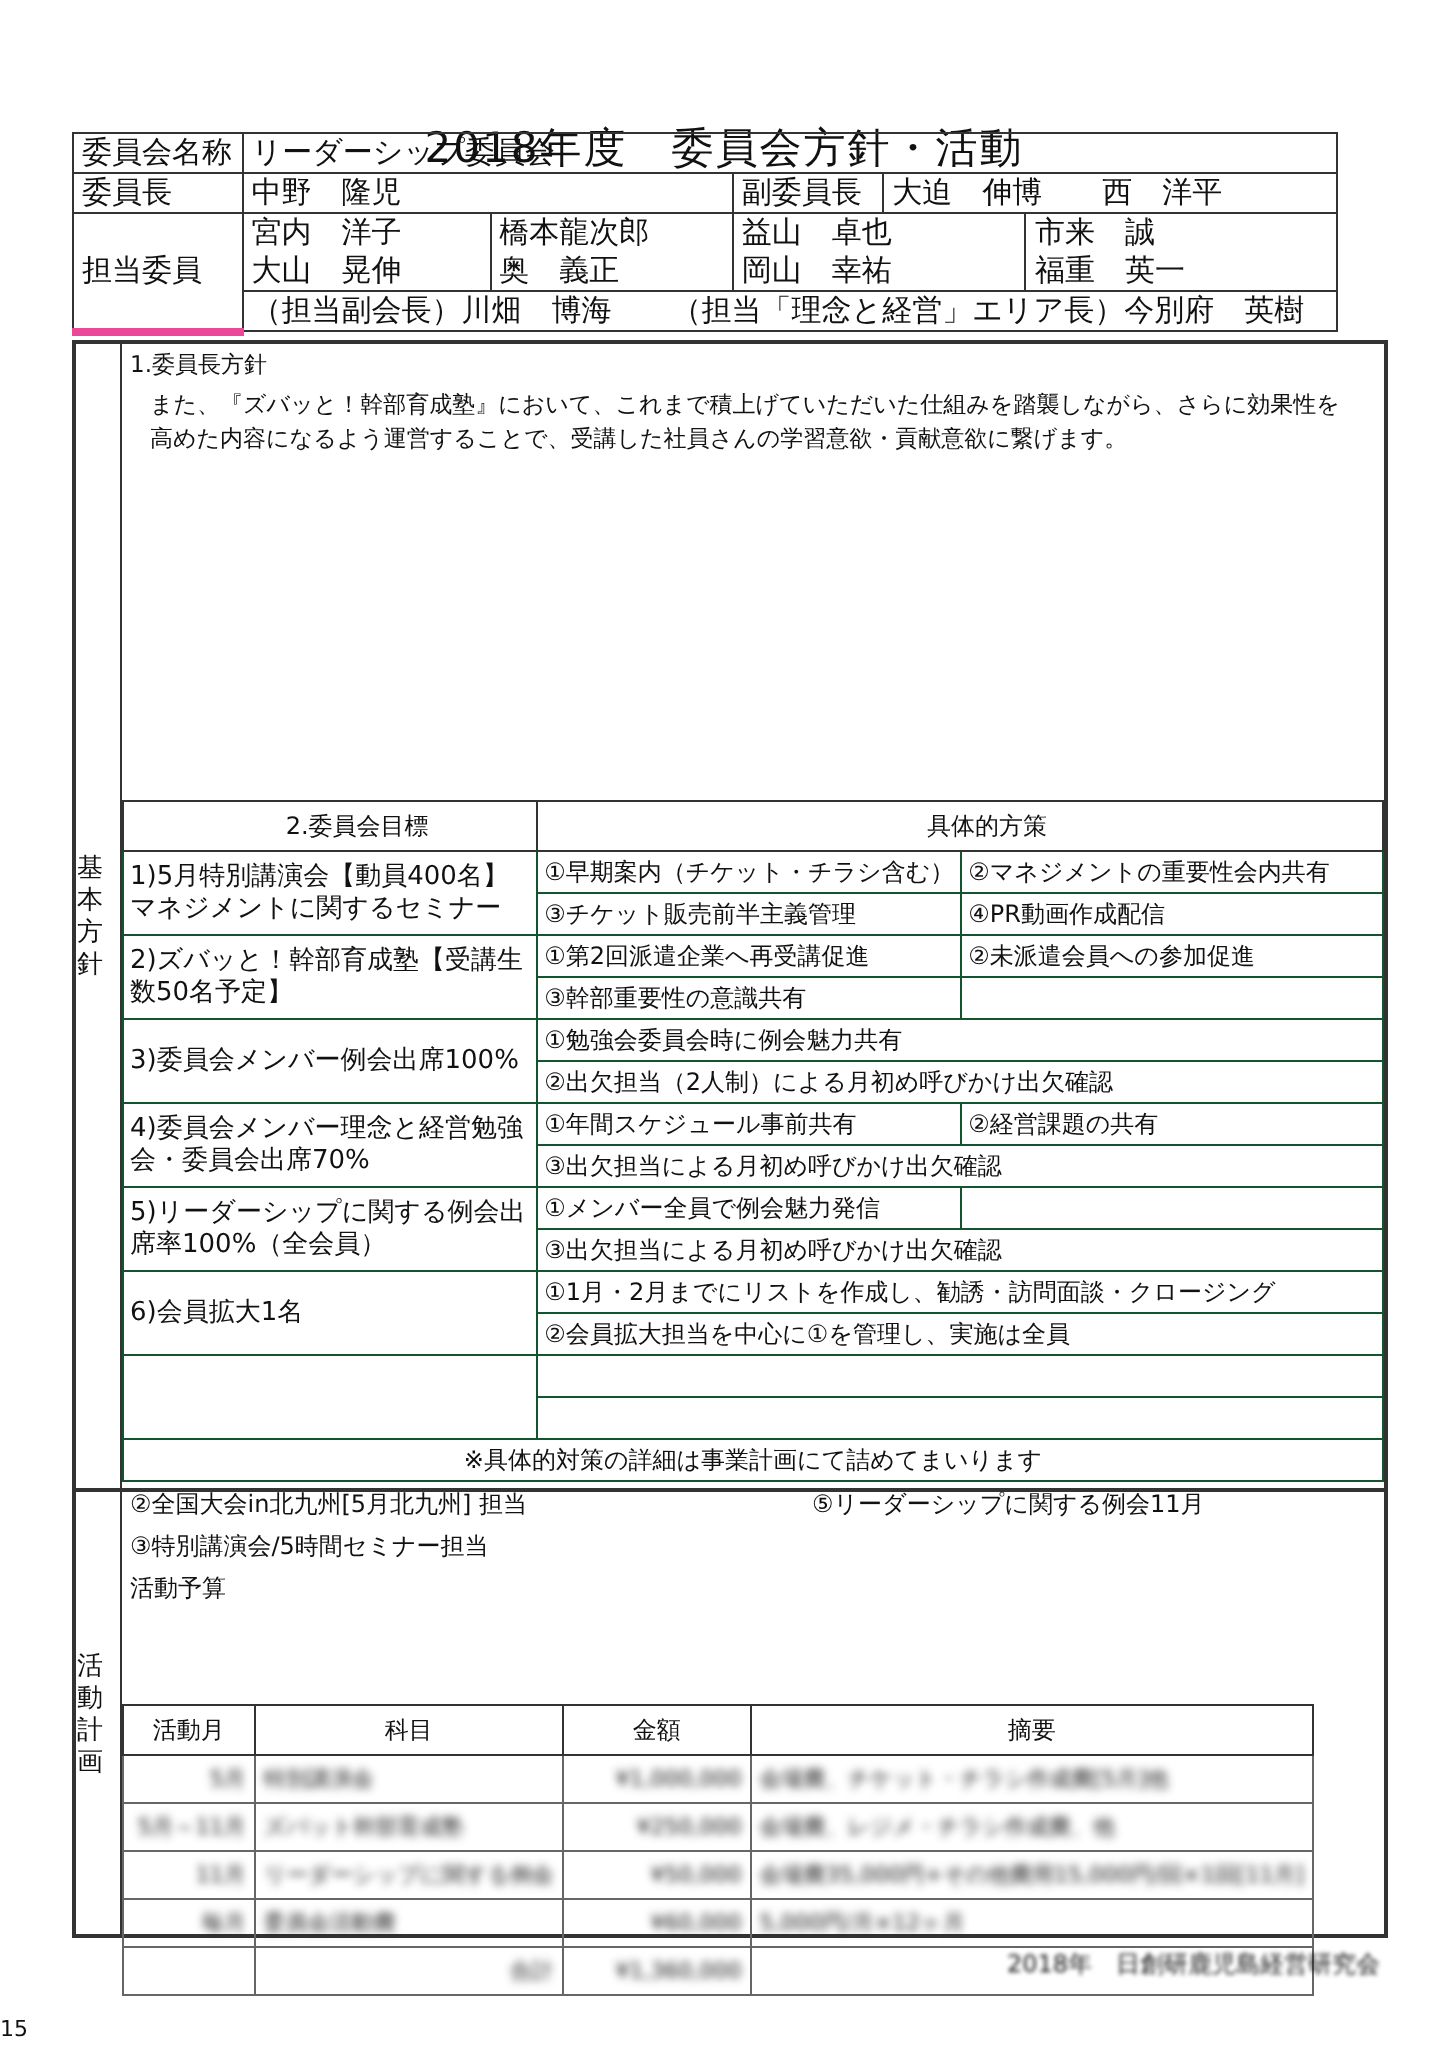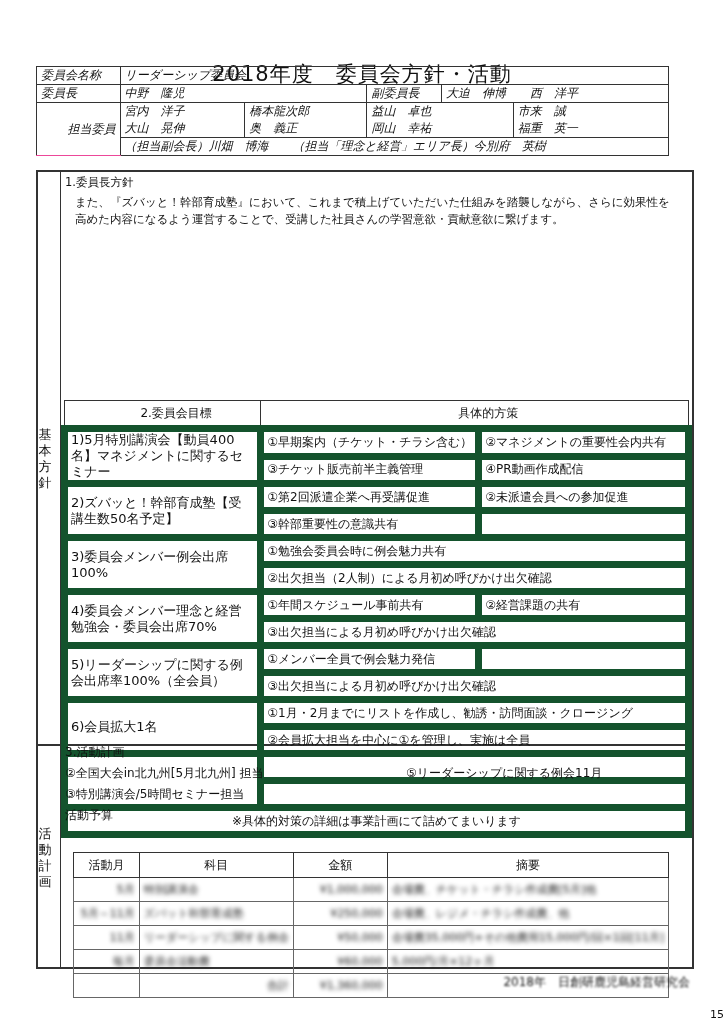--- a/index.html
+++ b/index.html
@@ -1,48 +1,48 @@
 <!DOCTYPE html>
 <html><head>
   <meta charset="utf-8">
   <style>
     html, body { margin: 0; padding: 0; background: #ffffff; }
     body { width: 724px; height: 1024px; position: relative; overflow: hidden;
            font-family: "DejaVu Sans", "Liberation Sans", sans-serif; color: #111; }
     .title { position: absolute; left: 0; right: 0; top: 40px; text-align: center;
              font-size: 21px; letter-spacing: 1px; margin-top: 20px; }
     table { border-collapse: collapse; }
-    .hdr { position: absolute; left: 36px; top: 66px; width: 633px; font-size: 12px; font-style: italic; }
+    .hdr { position: absolute; left: 36px; top: 66px; width: 633px; font-size: 15px; }
     .hdr td { border: 1px solid #333; padding: 0 4px; height: 17px; white-space: nowrap; }
     .hdr .sub td { border-top: none; border-bottom: none; }
     .main { position: absolute; left: 36px; top: 170px; width: 654px; border: 2px solid #333; height: 572px; }
     .vlabel { position: absolute; left: 0; width: 14px; font-size: 13px; line-height: 16px;
               text-align: center; }
     .vsep { position: absolute; left: 22px; top: 0; bottom: 0; border-left: 1px solid #333; }
     .sec1 { position: absolute; left: 23px; right: 0; top: 0; height: 228px; font-size: 11.5px; line-height: 17.5px; }
     .sec1 .h { padding: 2px 4px; }
     .sec1 p { margin: 0 16px 0 14px; }
     .sec1 p + p { margin-top: 16px; }
     .goals { position: absolute; left: 23px; top: 228px; width: 631px; font-size: 12px; }
-    .goals td { border: 7px solid #14532d; padding: 0 3px; height: 20px; white-space: nowrap; }
+    .goals td { border: 1px solid #14532d; padding: 0 3px; height: 20px; white-space: nowrap; }
     .goals td.inner { border-top: 1px solid #aaa; }
     .goals th { border: 1px solid #333; font-weight: normal; height: 22px; font-size: 12px; padding-left: 28px; }
     .goals .g { font-size: 13px; line-height: 16px; white-space: normal; }
     .note { text-align: center; }
     .sec3 { position: absolute; left: 36px; top: 742px; width: 654px; height: 225px; border: 2px solid #333; border-top: none; }
     .sec3 .body { position: absolute; left: 23px; right: 0; top: 0; font-size: 12px; }
     .plan { position: relative; height: 21px; line-height: 21px; padding-left: 4px; }
     .plan .r { position: absolute; left: 345px; }
-    .budget { position: absolute; left: 12px; top: 110px; width: 596px; font-size: 11px; }
+    .budget { position: absolute; left: 0; top: 110px; width: 596px; font-size: 11px; }
     .budget th { border: 1px solid #333; font-weight: normal; height: 22px; font-size: 12px; }
     .budget td { border: 1px solid #666; height: 23px; padding: 0 4px; white-space: nowrap; }
     .budget tbody { filter: blur(2.2px); }
     .r-al { text-align: right; }
     .footer-org { position: absolute; right: 34px; top: 974px; font-size: 12px; filter: blur(1px); }
-    .page-no { position: absolute; left: 0; right: 0; top: 1008px; text-align: right; font-size: 11px; margin-left: 13px; }
+    .page-no { position: absolute; left: 0; right: 0; top: 1008px; text-align: left; font-size: 11px; }
   </style>
 </head>
 <body>
 
 <div class="title">2018年度　委員会方針・活動</div>
 
 <table class="hdr">
   <colgroup>
       <col style="width:86px">
       <col style="width:130px">
@@ -56,21 +56,21 @@
     <td>委員会名称</td>
     <td colspan="5">リーダーシップ委員会</td>
   </tr>
   <tr>
     <td>委員長</td>
     <td colspan="2">中野　隆児</td>
     <td>副委員長</td>
     <td colspan="2">大迫　伸博　　西　洋平</td>
   </tr>
   <tr class="sub">
-    <td rowspan="3" style="text-align:right;border-bottom:1px solid #ec4899">担当委員</td>
+    <td rowspan="3" style="text-align:left;border-bottom:4px solid #ec4899">担当委員</td>
     <td>宮内　洋子</td>
     <td>橋本龍次郎</td>
     <td colspan="2">益山　卓也</td>
     <td>市来　誠</td>
   </tr>
   <tr class="sub">
     <td>大山　晃伸</td>
     <td>奥　義正</td>
     <td colspan="2">岡山　幸祐</td>
     <td>福重　英一</td>
@@ -158,21 +158,20 @@
       <td colspan="3" class="note">※具体的対策の詳細は事業計画にて詰めてまいります</td>
     </tr>
   </tbody>
     </table>
 </div>
 
 <div class="sec3">
   <div class="vsep"></div>
   <div class="vlabel" style="top:84px">活動計画</div>
   <div class="body">
-    <div class="plan">3.活動計画</div>
     <div class="plan">
       <span>②全国大会in北九州[5月北九州] 担当</span>
       <span class="r">⑤リーダーシップに関する例会11月</span>
     </div>
     <div class="plan">
       <span>③特別講演会/5時間セミナー担当</span>
     </div>
     <div class="plan">活動予算</div>
     <table class="budget">
       <colgroup>

